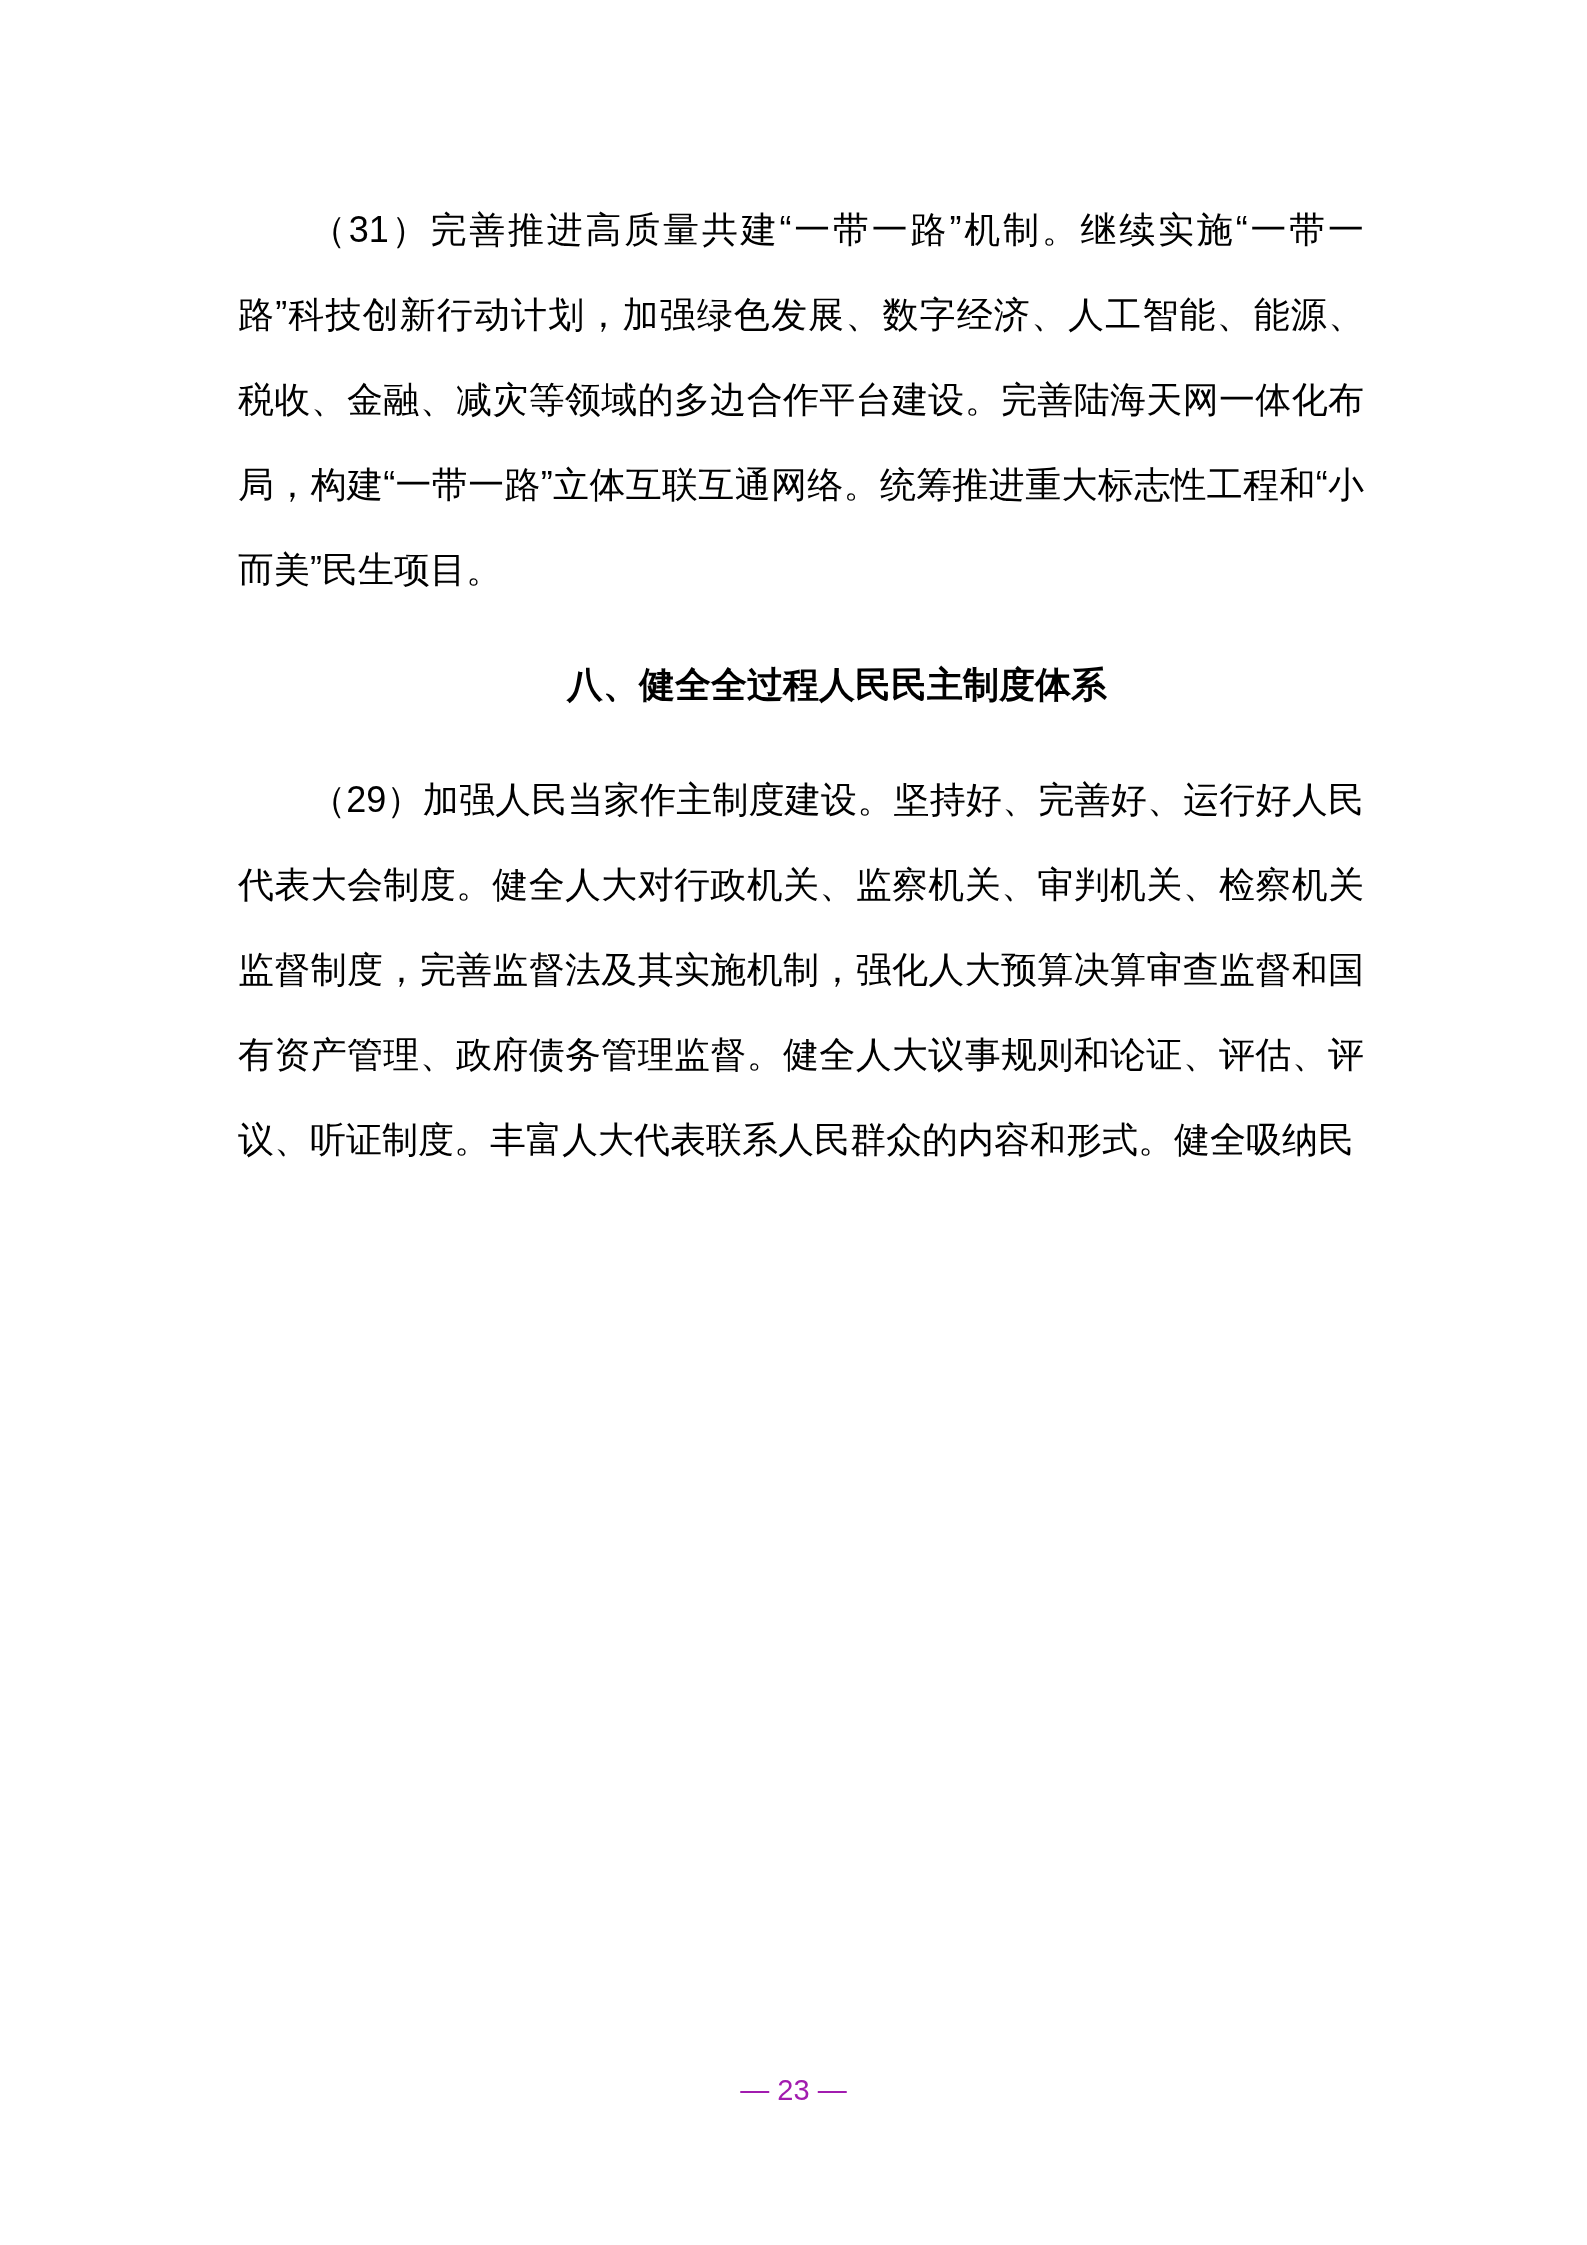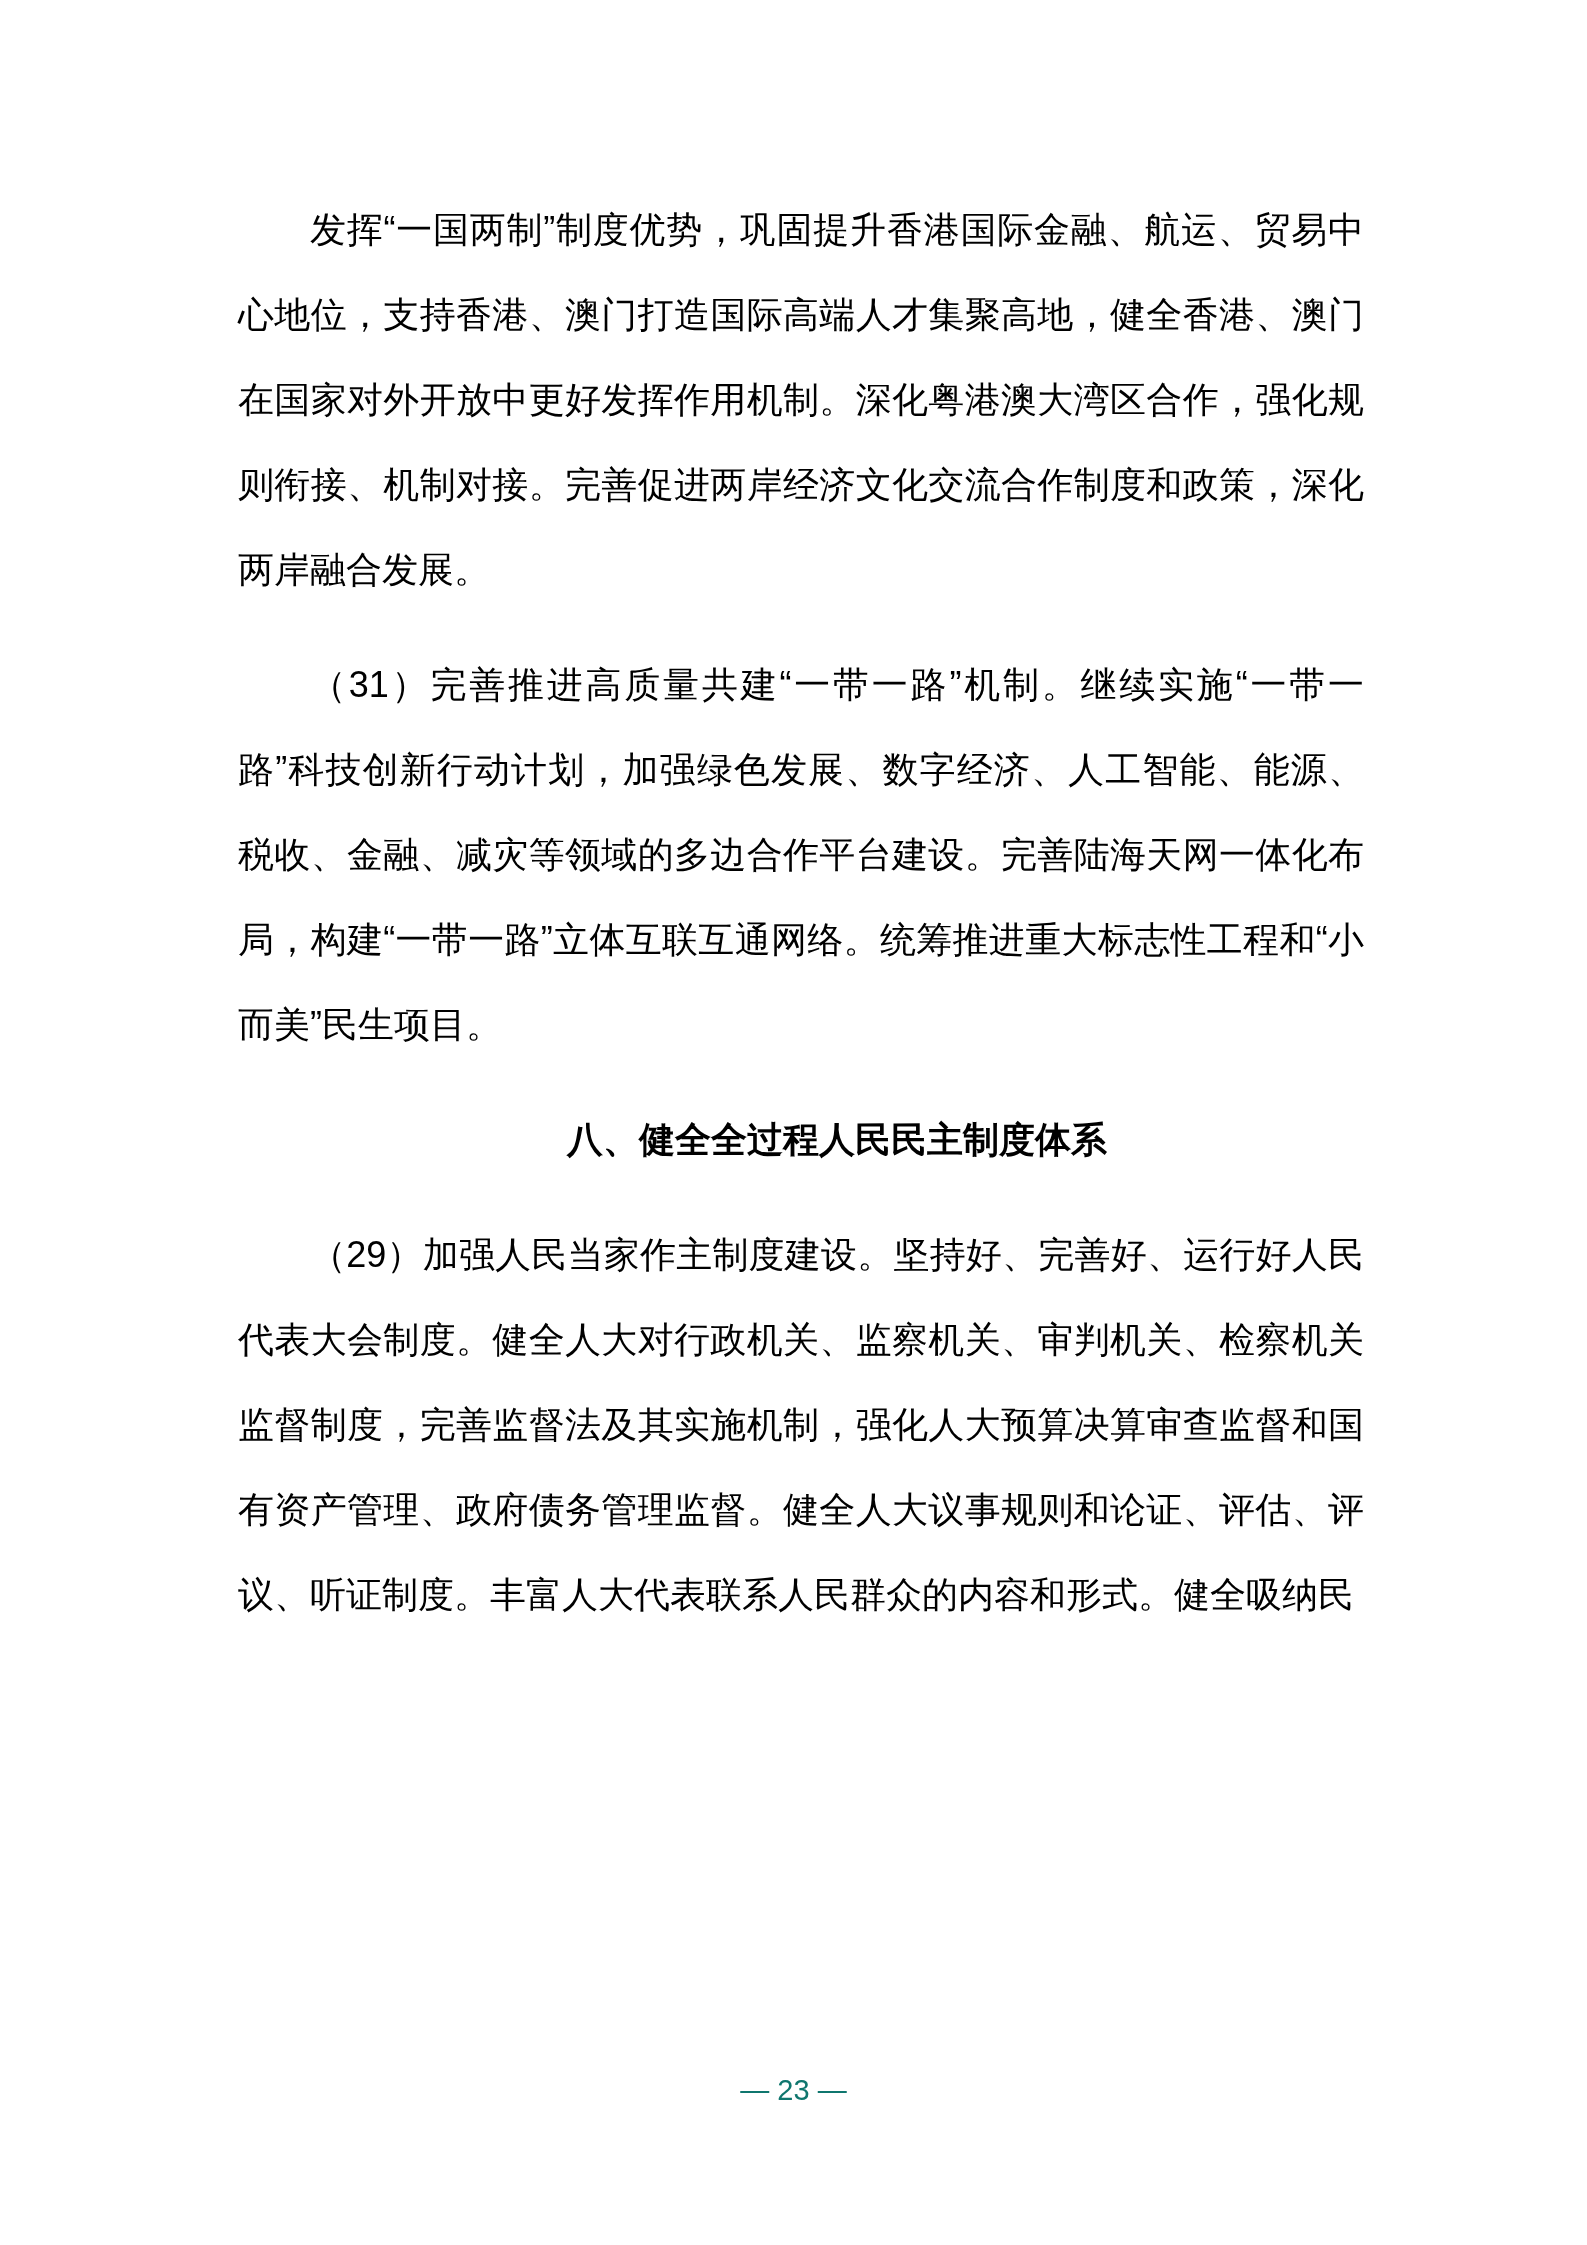--- a/index.html
+++ b/index.html
@@ -43,27 +43,26 @@
   }
   .footer {
     position: absolute;
     top: 2072px;
     left: 0;
     width: 100%;
     text-align: center;
     font-size: 29px;
     line-height: 36px;
     font-weight: 400;
-    color: #0f766e;
+    color: #a21caf;
   }
 </style>
 </head>
 <body>
 
 <div class="page">
   <div class="content">
-    <p class="para">发挥“一国两制”制度优势，巩固提升香港国际金融、航运、贸易中心地位，支持香港、澳门打造国际高端人才集聚高地，健全香港、澳门在国家对外开放中更好发挥作用机制。深化粤港澳大湾区合作，强化规则衔接、机制对接。完善促进两岸经济文化交流合作制度和政策，深化两岸融合发展。</p>
     <p class="para">（31）完善推进高质量共建“一带一路”机制。继续实施“一带一路”科技创新行动计划，加强绿色发展、数字经济、人工智能、能源、税收、金融、减灾等领域的多边合作平台建设。完善陆海天网一体化布局，构建“一带一路”立体互联互通网络。统筹推进重大标志性工程和“小而美”民生项目。</p>
     <h2 class="heading">八、健全全过程人民民主制度体系</h2>
     <p class="para">（29）加强人民当家作主制度建设。坚持好、完善好、运行好人民代表大会制度。健全人大对行政机关、监察机关、审判机关、检察机关监督制度，完善监督法及其实施机制，强化人大预算决算审查监督和国有资产管理、政府债务管理监督。健全人大议事规则和论证、评估、评议、听证制度。丰富人大代表联系人民群众的内容和形式。健全吸纳民</p>
   </div>
   <div class="footer">— 23 —</div>
 </div>
 
 </body></html>

